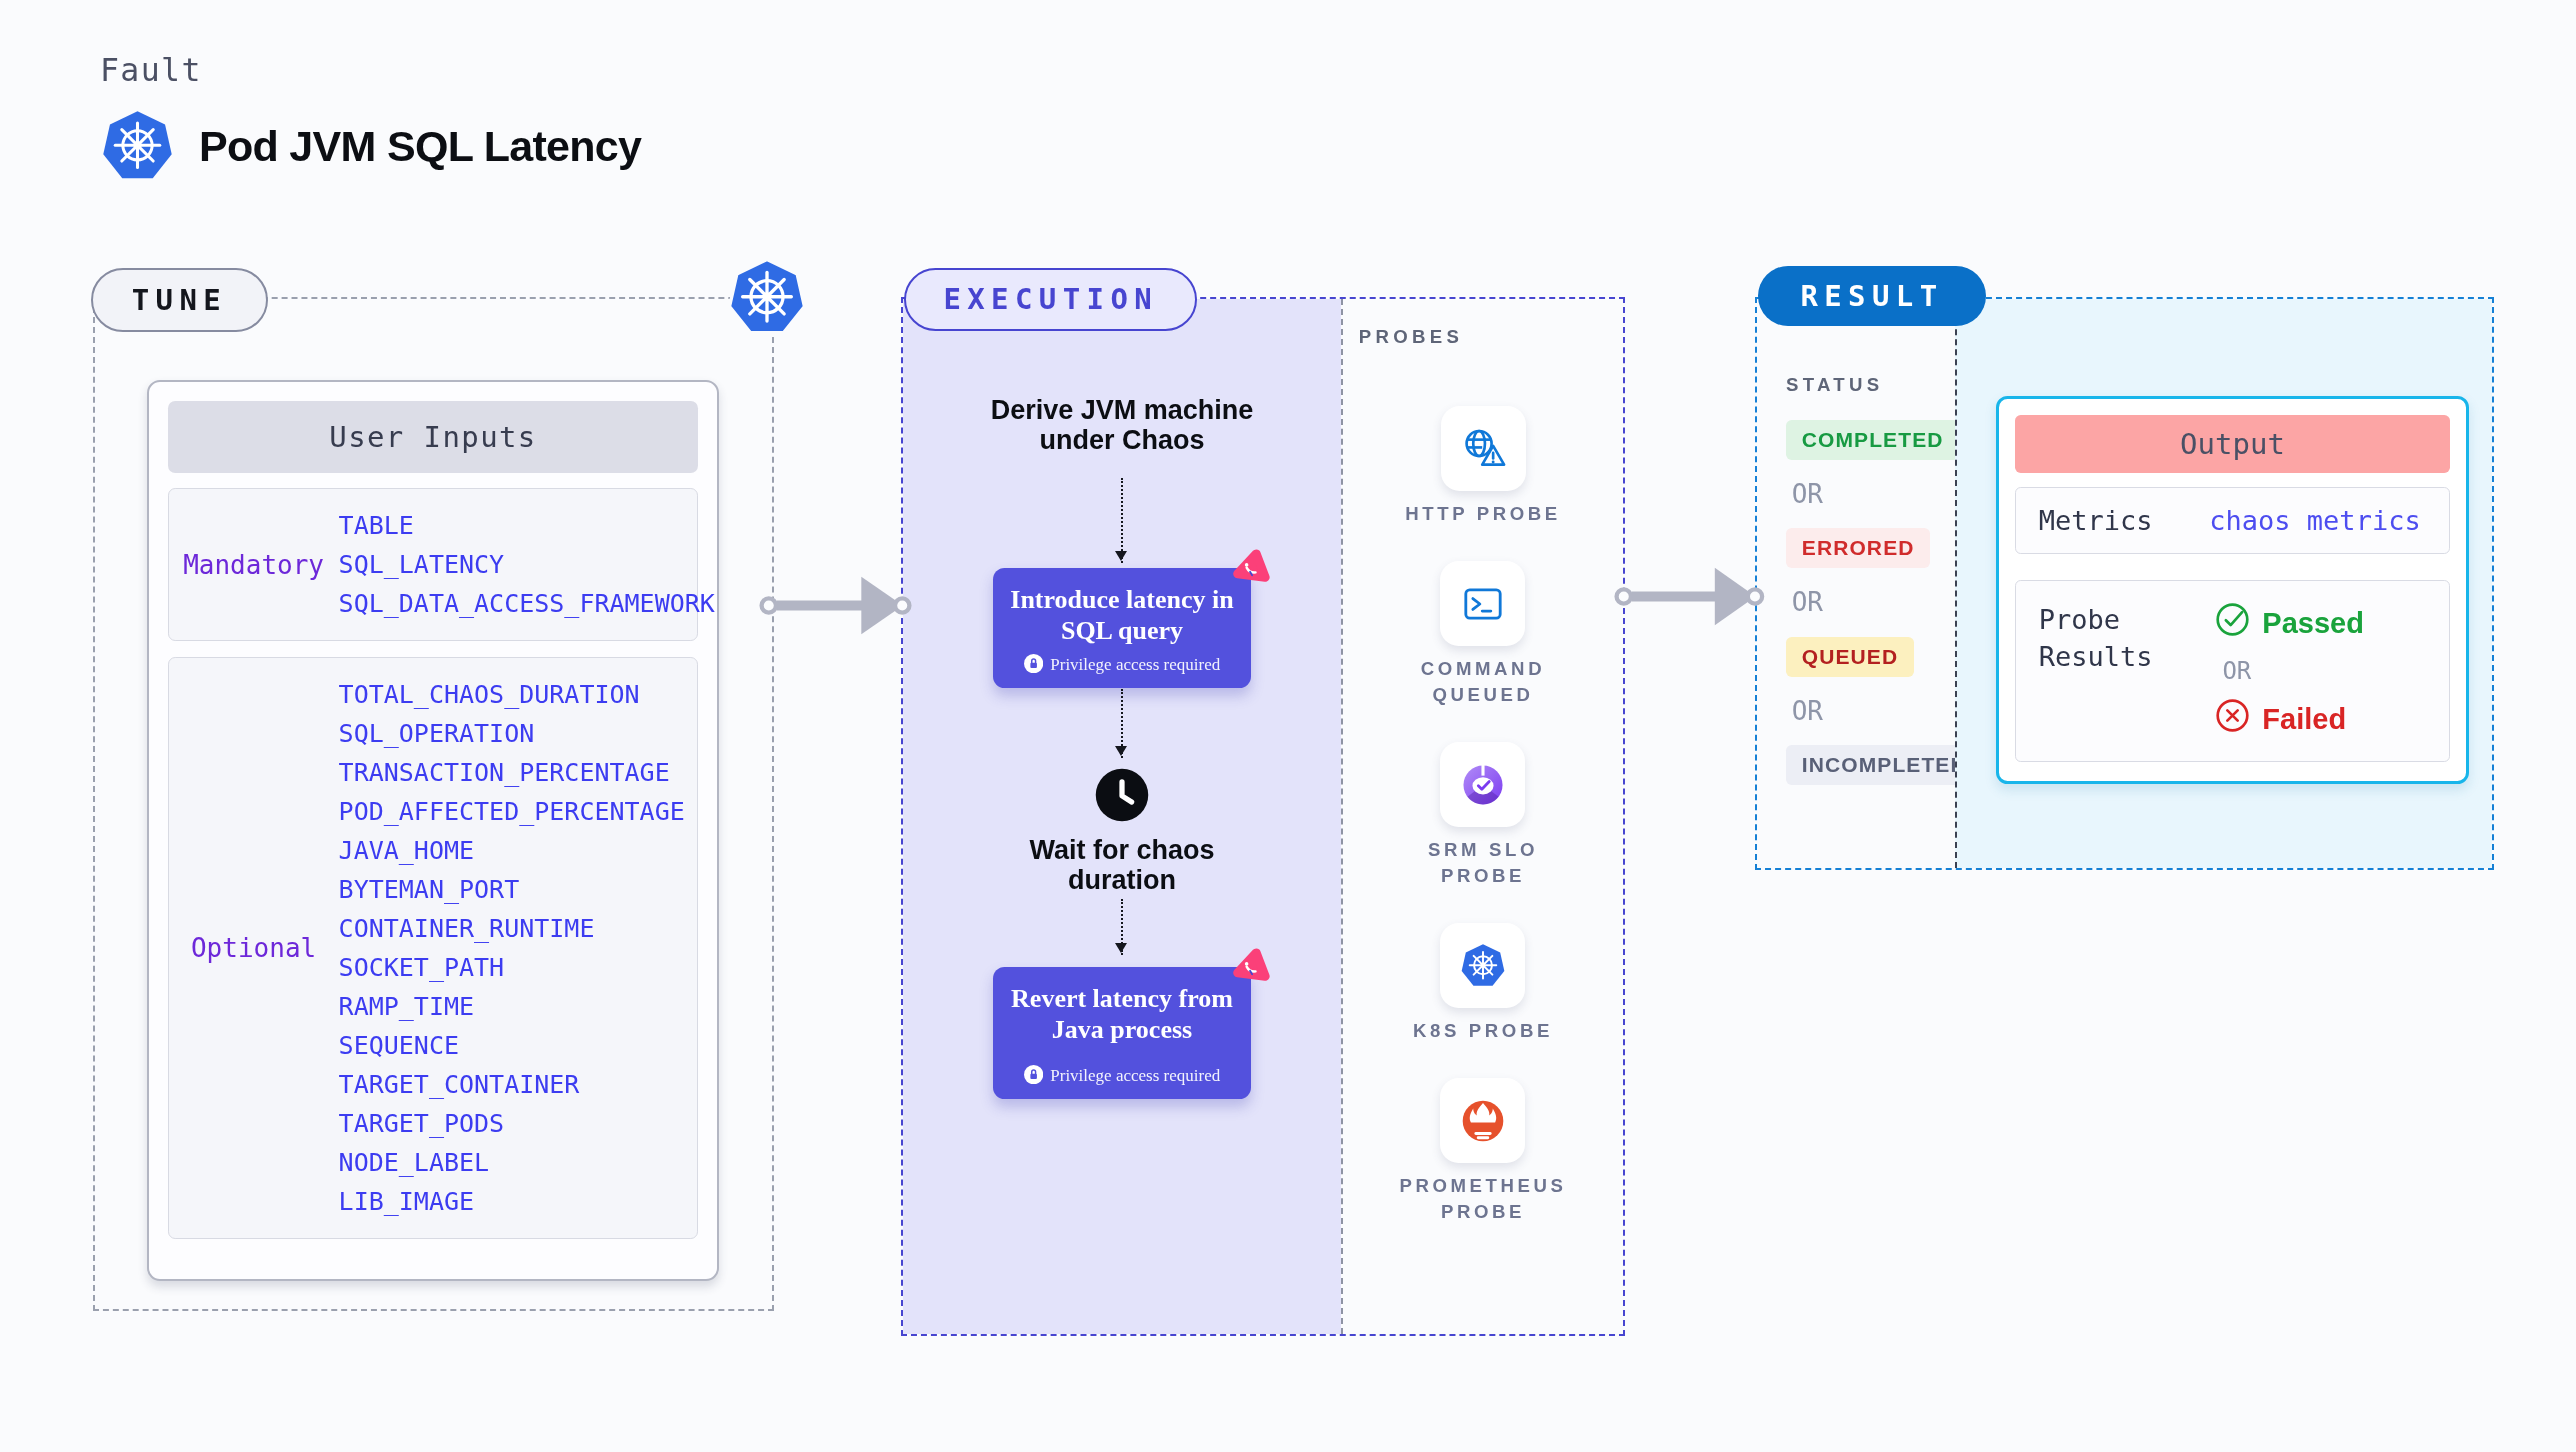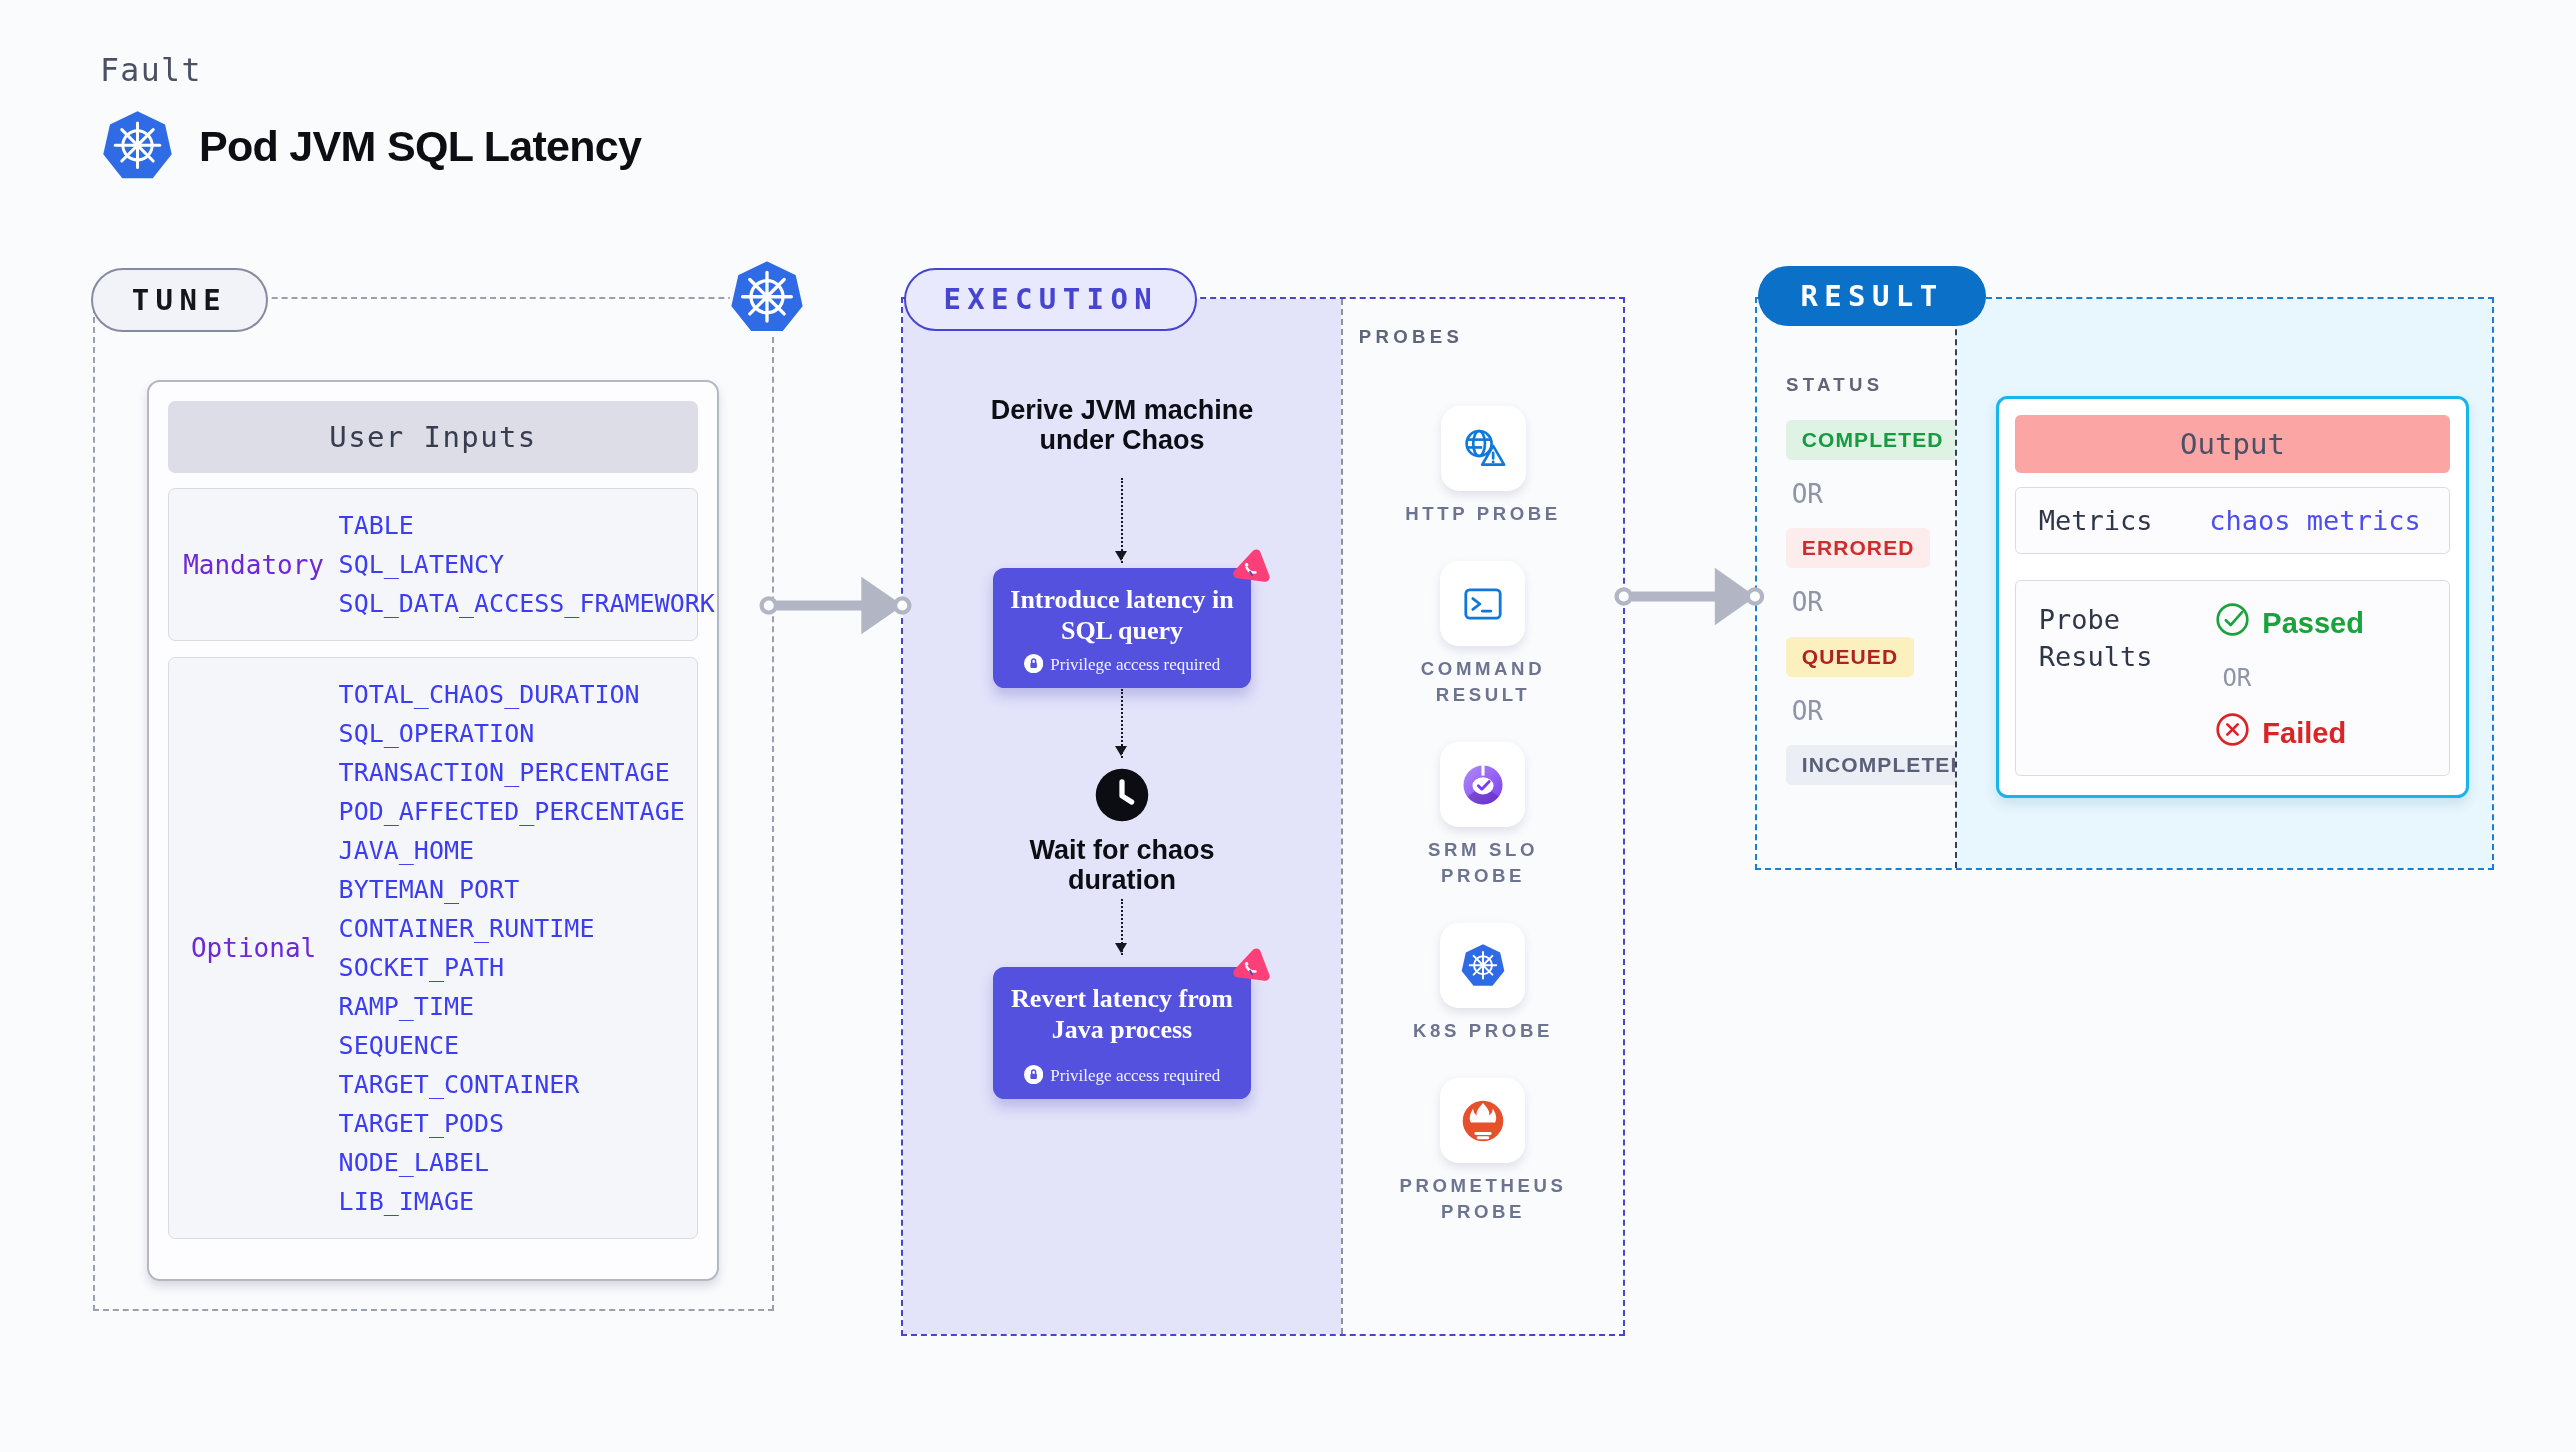--- a/index.html
+++ b/index.html
@@ -92,21 +92,21 @@
                box-shadow:0 5.7px 11.5px rgba(30,120,170,.15);}
   .output-header{height:58px;background:#fca5a5;border-radius:5.7px;display:flex;align-items:center;
                  justify-content:center;font-size:29px;color:#4a5065;margin-bottom:14.3px;}
   .output-row{background:#fcfcfe;border:1.4px solid #d9dbe4;border-radius:5.7px;display:flex;
               align-items:center;padding:0 23px;box-sizing:border-box;margin-bottom:26px;}
   .output-row:last-child{margin-bottom:3px;}
   .metrics-row{height:67px;}
   .out-label{font-size:27px;color:#30364a;width:165px;flex-shrink:0;line-height:37px;}
   .metrics-value{flex:1;text-align:center;font-size:27px;color:#4d4df0;}
   .proberes-row{padding:20px 23px;align-items:flex-start;}
-  .res-col{flex:1;display:flex;flex-direction:column;gap:19px;padding-left:10px;}
+  .res-col{flex:1;display:flex;flex-direction:column;gap:12px;padding-left:10px;}
   .res-line{display:flex;align-items:center;gap:11.5px;font-weight:bold;font-size:29px;}
   .res-pass{color:#1aa33c;}
   .res-fail{color:#d92525;}
 </style>
 </head>
 <body>
 
 <div id="canvas">
 
   <div class="fault-eyebrow">Fault</div>
@@ -282,21 +282,21 @@
 
         <div class="probe-item">
           <div class="probe-card">
             <svg viewBox="0 0 64 64">
               <rect x="10" y="14" width="44" height="36" rx="5" fill="none" stroke="#1078d8" stroke-width="3.6"></rect>
               <polyline points="19,25 28,32 19,39" fill="none" stroke="#1078d8" stroke-width="3.6" stroke-linecap="round" stroke-linejoin="round"></polyline>
               <line x1="31" y1="41" x2="42" y2="41" stroke="#1078d8" stroke-width="3.6" stroke-linecap="round"></line>
             </svg>
           </div>
           <div class="probe-name pre">COMMAND
-RESULT</div>
+QUEUED</div>
         </div>
 
         <div class="probe-item">
           <div class="probe-card">
             <svg viewBox="0 0 64 64">
               <defs>
                 <linearGradient id="srmGrad" x1="0" y1="0" x2="1" y2="1">
                   <stop offset="0" stop-color="#b18cf7"></stop>
                     <stop offset="1" stop-color="#7b3bf0"></stop>
                 </linearGradient>

